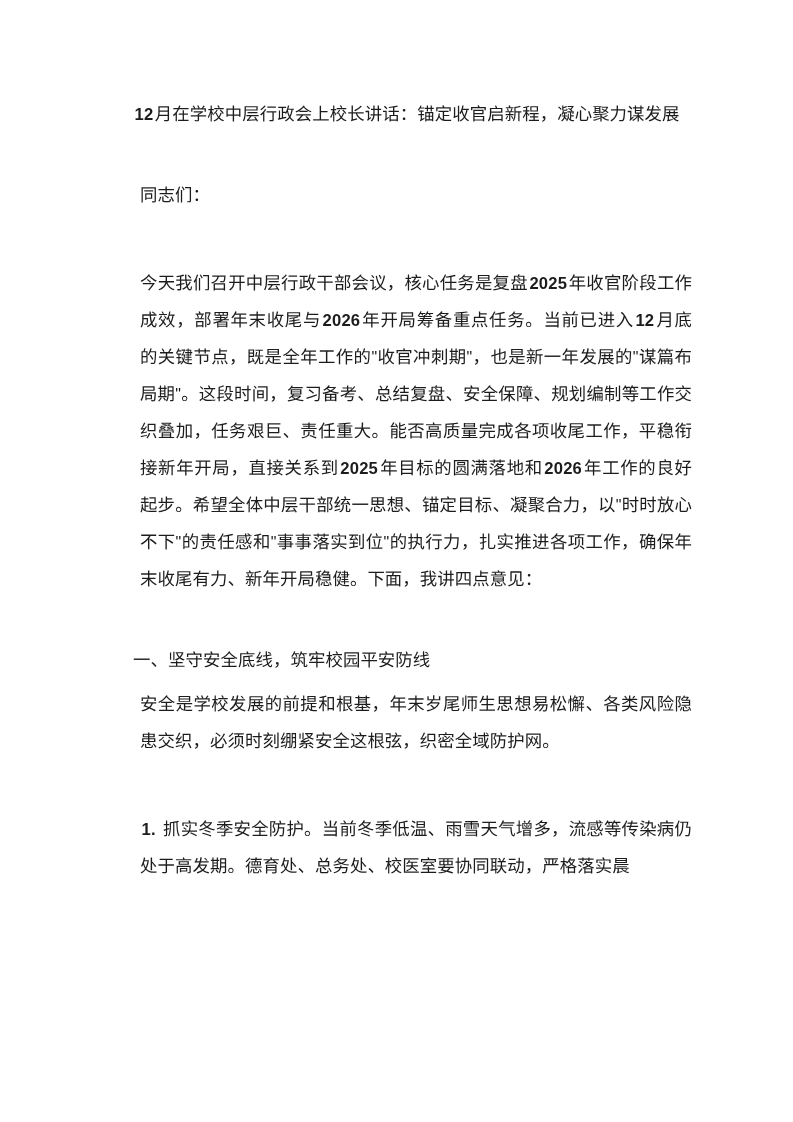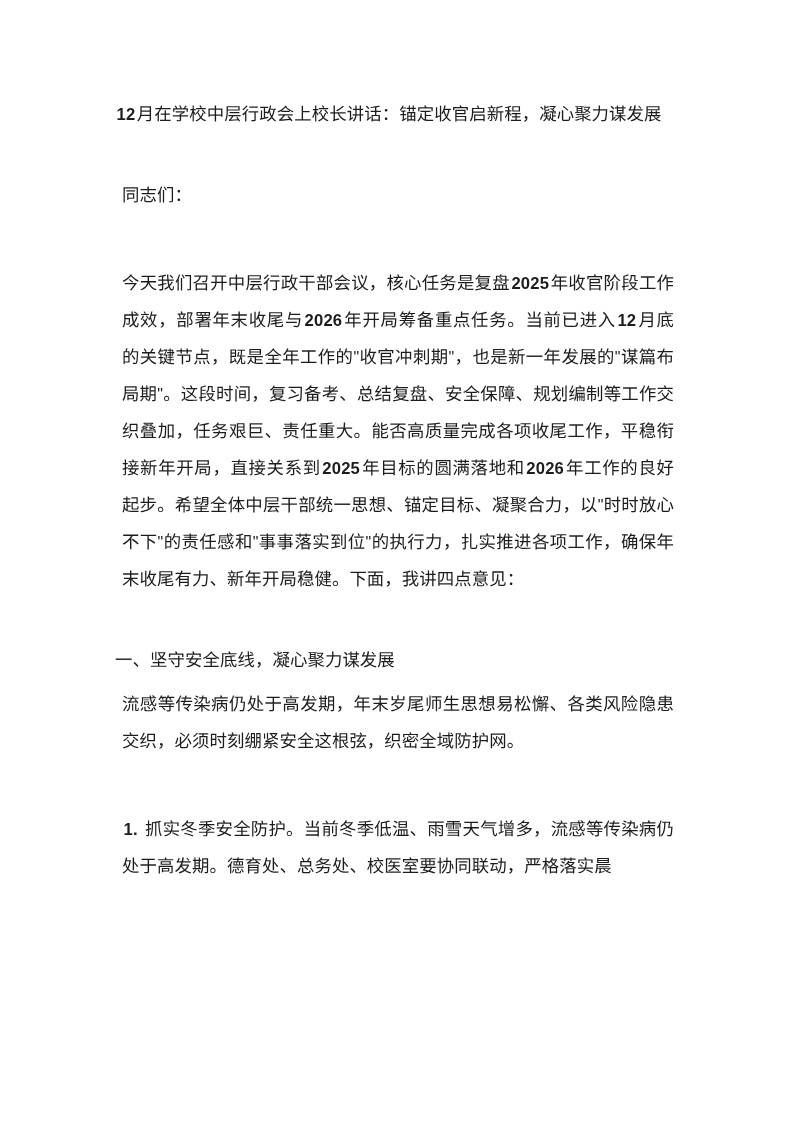--- a/index.html
+++ b/index.html
@@ -21,21 +21,21 @@
   .page {
     position: relative;
     width: 793px;
     height: 1122px;
     background: #ffffff;
     box-sizing: border-box;
   }
 
   .page-body {
     position: absolute;
-    left: 115px;
+    left: 133px;
     top: 96px;
     width: 566px;
   }
 
   
   .para {
     font-family: "DejaVu Serif", "Liberation Serif", serif;
     font-size: 17.4px;
     line-height: 37px;
     color: #1c1c1c;
@@ -90,21 +90,21 @@
     <div class="gap-line"></div>
 
     <p class="para">同志们：</p>
 
     <div class="gap-line"></div>
 
     <p class="para">今天我们召开中层行政干部会议，核心任务是复盘<span class="num">2025</span>年收官阶段工作成效，部署年末收尾与<span class="num">2026</span>年开局筹备重点任务。当前已进入<span class="num">12</span>月底的关键节点，既是全年工作的<span class="quote-mark">"</span>收官冲刺期<span class="quote-mark">"</span>，也是新一年发展的<span class="quote-mark">"</span>谋篇布局期<span class="quote-mark">"</span>。这段时间，复习备考、总结复盘、安全保障、规划编制等工作交织叠加，任务艰巨、责任重大。能否高质量完成各项收尾工作，平稳衔接新年开局，直接关系到<span class="num">2025</span>年目标的圆满落地和<span class="num">2026</span>年工作的良好起步。希望全体中层干部统一思想、锚定目标、凝聚合力，以<span class="quote-mark">"</span>时时放心不下<span class="quote-mark">"</span>的责任感和<span class="quote-mark">"</span>事事落实到位<span class="quote-mark">"</span>的执行力，扎实推进各项工作，确保年末收尾有力、新年开局稳健。下面，我讲四点意见：</p>
 
     <div class="gap-line"></div>
 
-    <p class="heading">一、坚守安全底线，凝心聚力谋发展</p>
-    <p class="para">流感等传染病仍处于高发期，年末岁尾师生思想易松懈、各类风险隐患交织，必须时刻绷紧安全这根弦，织密全域防护网。</p>
+    <p class="heading">一、坚守安全底线，筑牢校园平安防线</p>
+    <p class="para">安全是学校发展的前提和根基，年末岁尾师生思想易松懈、各类风险隐患交织，必须时刻绷紧安全这根弦，织密全域防护网。</p>
 
     <div class="gap-line"></div>
 
     <p class="para"><span class="num">1.</span> 抓实冬季安全防护。当前冬季低温、雨雪天气增多，流感等传染病仍处于高发期。德育处、总务处、校医室要协同联动，严格落实晨</p>
 
   </div>
 </div>
 
 </body></html>

